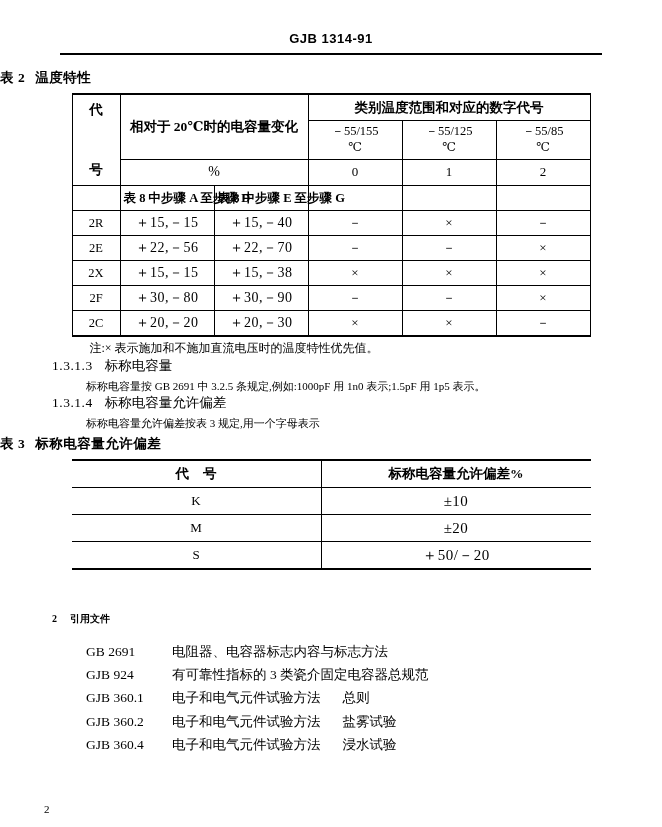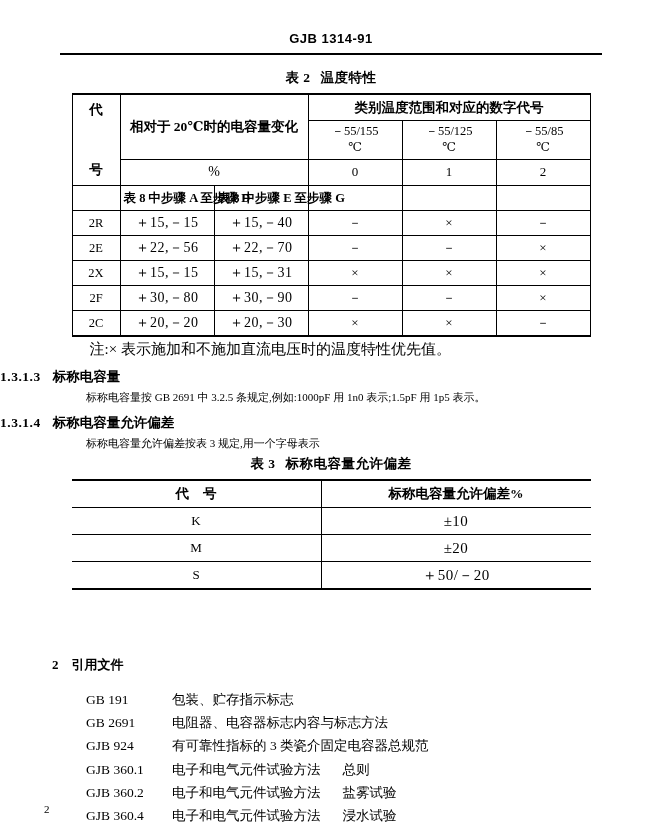--- a/index.html
+++ b/index.html
@@ -32,21 +32,20 @@
     letter-spacing: 0.5px;
     padding-top: 31px;
   }
   .runhead-rule {
     margin: 7px 60px 0 60px;
     border-top: 2px solid #000;
   }
 
   
   .table-caption {
-    text-align: center;
     font-weight: bold;
     font-size: 13.5px;
     margin-top: 14px;
     margin-bottom: 6px;
     letter-spacing: 0.5px;
   }
   .table-caption .cap-num { margin-right: 10px; }
 
   
   table.doc {
@@ -88,30 +87,30 @@
   table#table2 .step-head { font-weight: bold; font-size: 12.5px; white-space: nowrap; }
   table#table2 .trange { font-size: 12.5px; line-height: 1.25; }
   table#table2 .digit { font-size: 13px; }
   table#table2 .valcell { font-size: 14px; letter-spacing: 0.5px; }
   table#table2 .codecell { font-size: 12.5px; }
   table#table2 .mark { font-size: 13px; }
 
   .tbl-note {
     width: 519px;
     margin: 3px auto 0 auto;
-    font-size: 15px;
+    font-size: 12px;
     padding-left: 18px;
     box-sizing: border-box;
   }
 
   
   .clause {
     font-size: 13.5px;
-    margin-top: 9px;
-    font-weight: bold;
+    font-weight: normal;
+    padding-left: 52px;
   }
   .clause .num { margin-right: 12px; letter-spacing: 0.5px; }
   .para {
     font-size: 11px;
     margin-top: 4px;
     padding-left: 86px;
   }
 
   
   #table3-wrap { margin: 0 auto; width: 519px; }
@@ -121,24 +120,24 @@
     width: 243px;
     border-right: 1px solid #000;
   }
   table#table3 .hdr { font-weight: bold; font-size: 13.5px; }
   table#table3 .spaced-head { letter-spacing: 14px; padding-left: 14px; }
   table#table3 .code { font-size: 13px; }
   table#table3 .tol { font-size: 15px; letter-spacing: 0.5px; }
 
   
   .section-head {
-    font-size: 13px;
+    font-size: 10px;
     font-weight: bold;
     padding-left: 52px;
-    margin-top: 66px;
+    margin-top: 42px;
   }
   .section-head .num { margin-right: 13px; }
   .ref-list { margin-top: 14px; }
   .ref-item {
     font-size: 13.5px;
     padding-left: 86px;
     line-height: 1.72;
     white-space: nowrap;
   }
   .ref-item .ref-id { display: inline-block; min-width: 86px; }
@@ -218,21 +217,21 @@
         <td class="codecell">2E</td>
         <td class="valcell">＋22,－56</td>
         <td class="valcell">＋22,－70</td>
         <td class="mark">－</td>
         <td class="mark">－</td>
         <td class="mark">×</td>
       </tr>
       <tr>
         <td class="codecell">2X</td>
         <td class="valcell">＋15,－15</td>
-        <td class="valcell">＋15,－31</td>
+        <td class="valcell">＋15,－38</td>
         <td class="mark">×</td>
         <td class="mark">×</td>
         <td class="mark">×</td>
       </tr>
       <tr>
         <td class="codecell">2F</td>
         <td class="valcell">＋30,－80</td>
         <td class="valcell">＋30,－90</td>
         <td class="mark">－</td>
         <td class="mark">－</td>
@@ -287,21 +286,20 @@
       </tr>
     </tbody>
       </table>
   </div>
 
   <div class="section-head">
     <span class="num">2</span><span>引用文件</span>
   </div>
 
   <div class="ref-list">
-    <div class="ref-item"><span class="ref-id">GB 191</span><span class="ref-title">包装、贮存指示标志</span><span class="ref-sub"></span></div>
     <div class="ref-item"><span class="ref-id">GB 2691</span><span class="ref-title">电阻器、电容器标志内容与标志方法</span><span class="ref-sub"></span></div>
     <div class="ref-item"><span class="ref-id">GJB 924</span><span class="ref-title">有可靠性指标的 3 类瓷介固定电容器总规范</span><span class="ref-sub"></span></div>
     <div class="ref-item"><span class="ref-id">GJB 360.1</span><span class="ref-title">电子和电气元件试验方法</span><span class="ref-sub">总则</span></div>
     <div class="ref-item"><span class="ref-id">GJB 360.2</span><span class="ref-title">电子和电气元件试验方法</span><span class="ref-sub">盐雾试验</span></div>
     <div class="ref-item"><span class="ref-id">GJB 360.4</span><span class="ref-title">电子和电气元件试验方法</span><span class="ref-sub">浸水试验</span></div>
 
   </div>
 
   <div class="folio">2</div>
 

